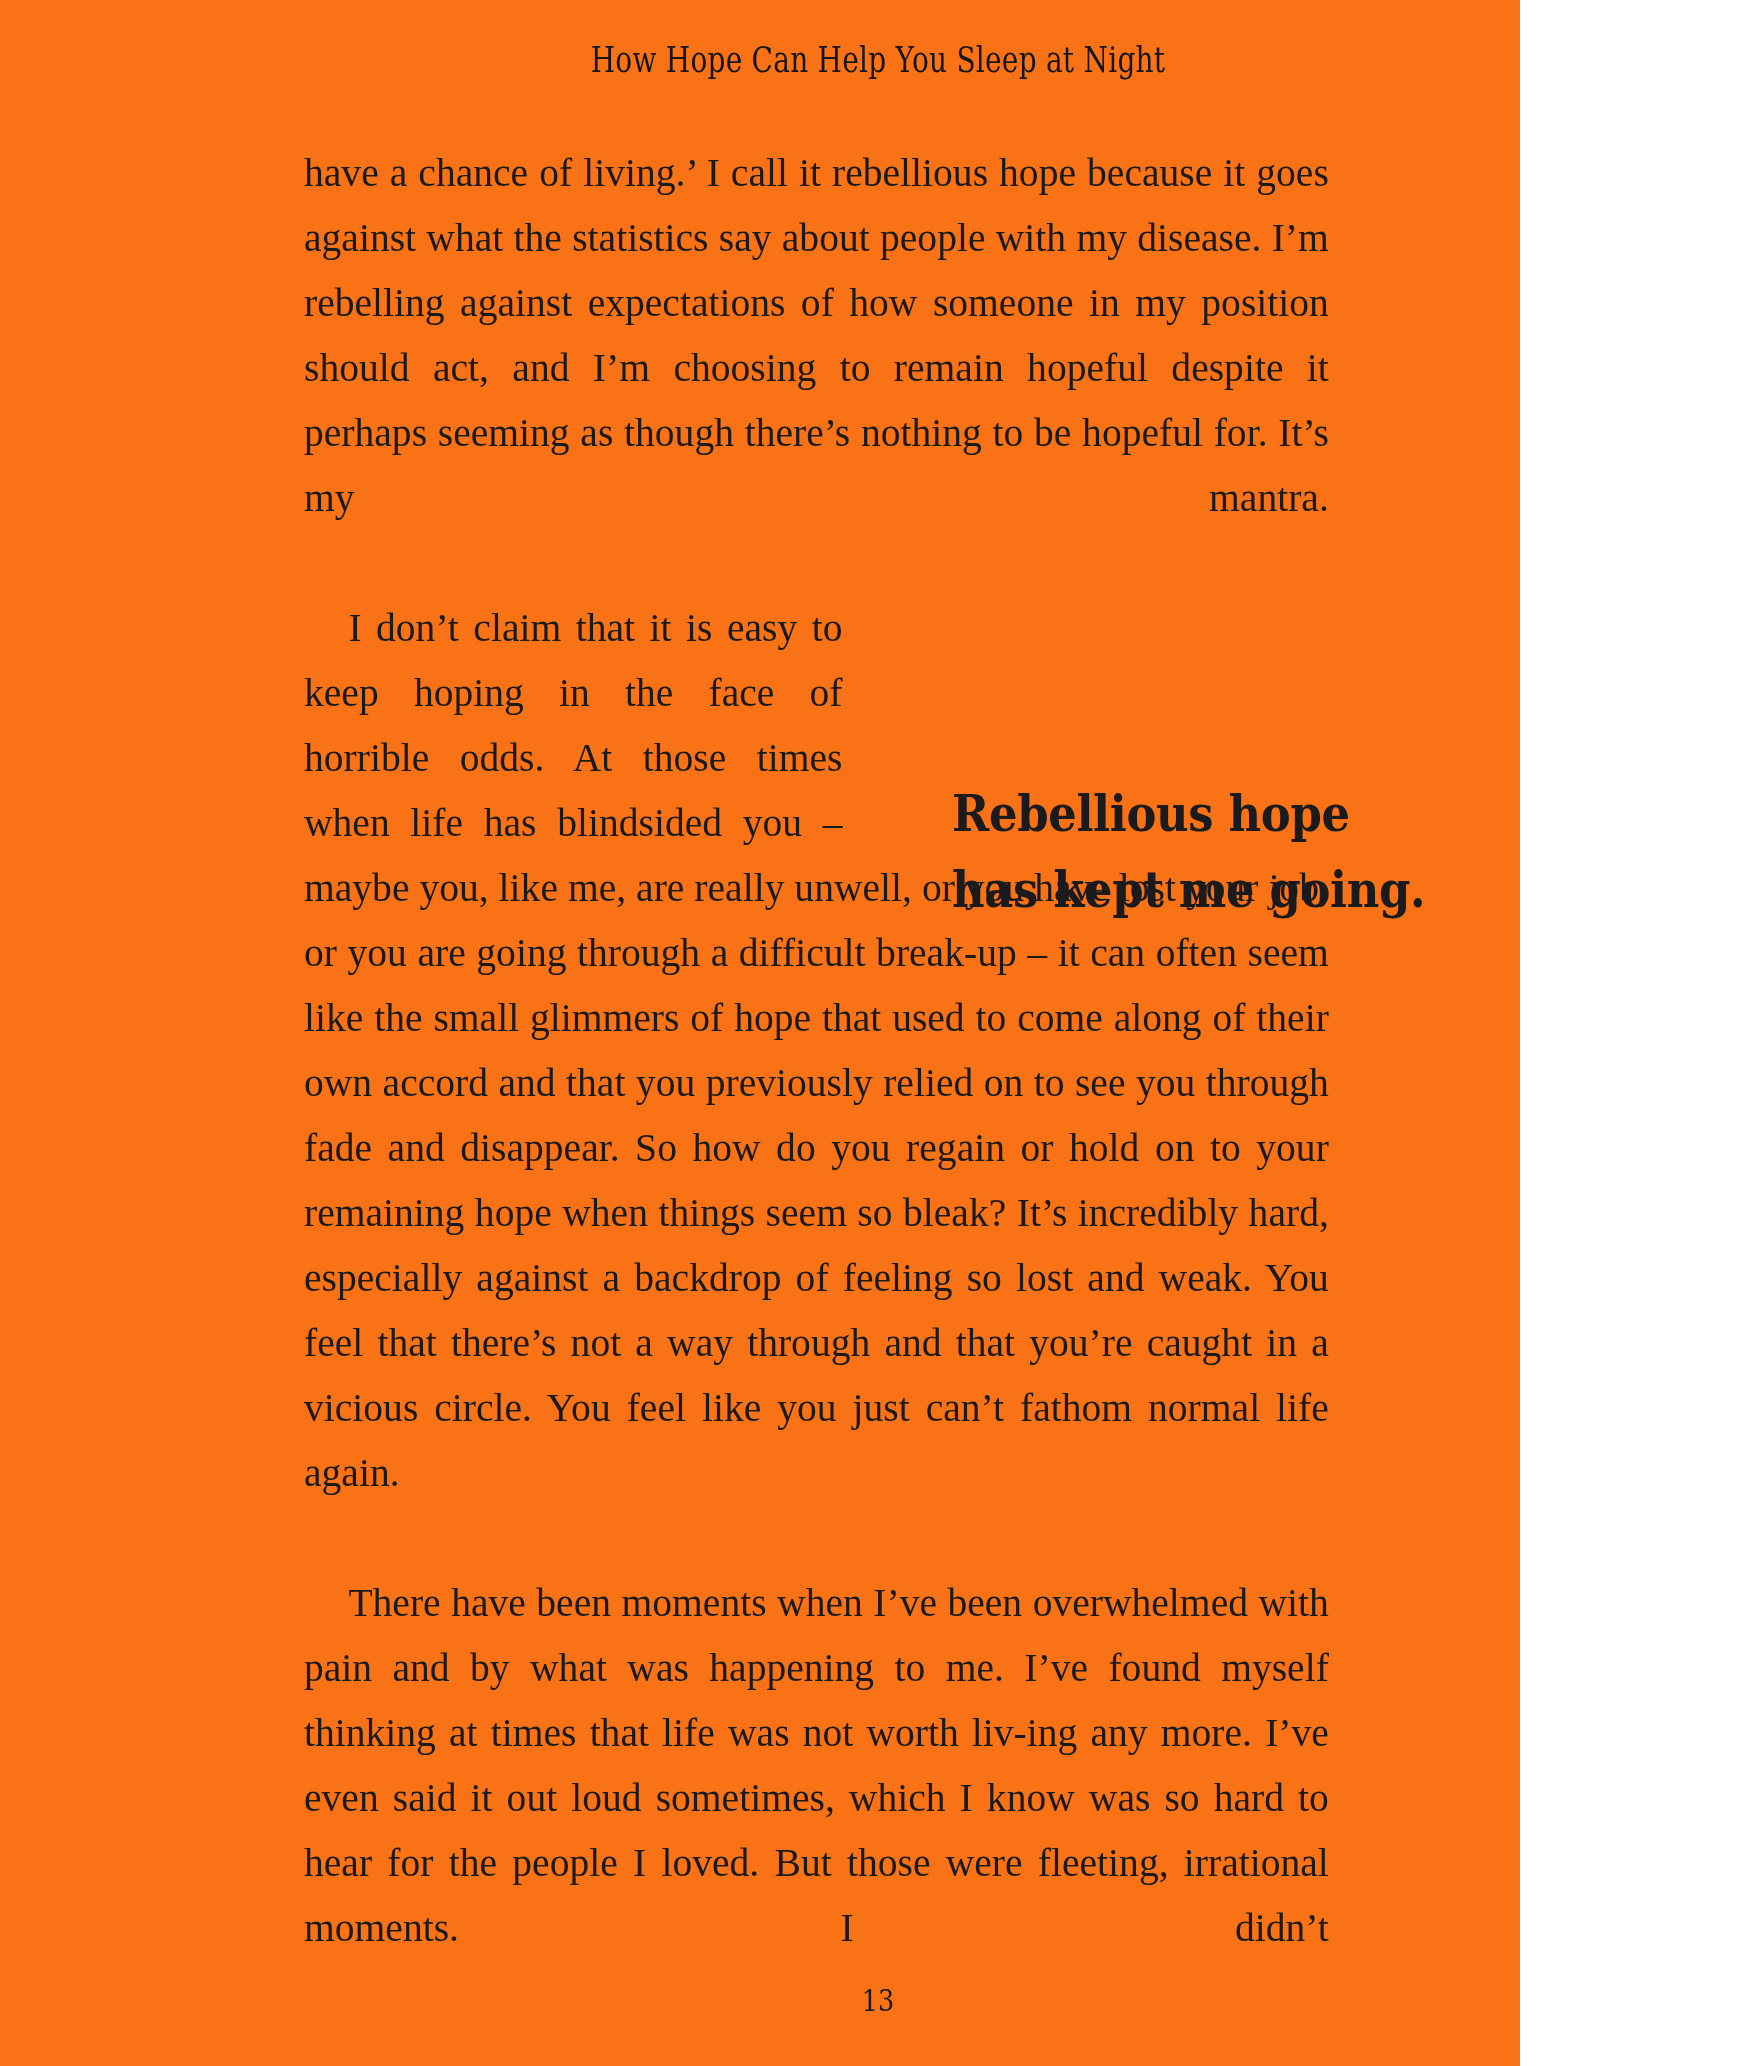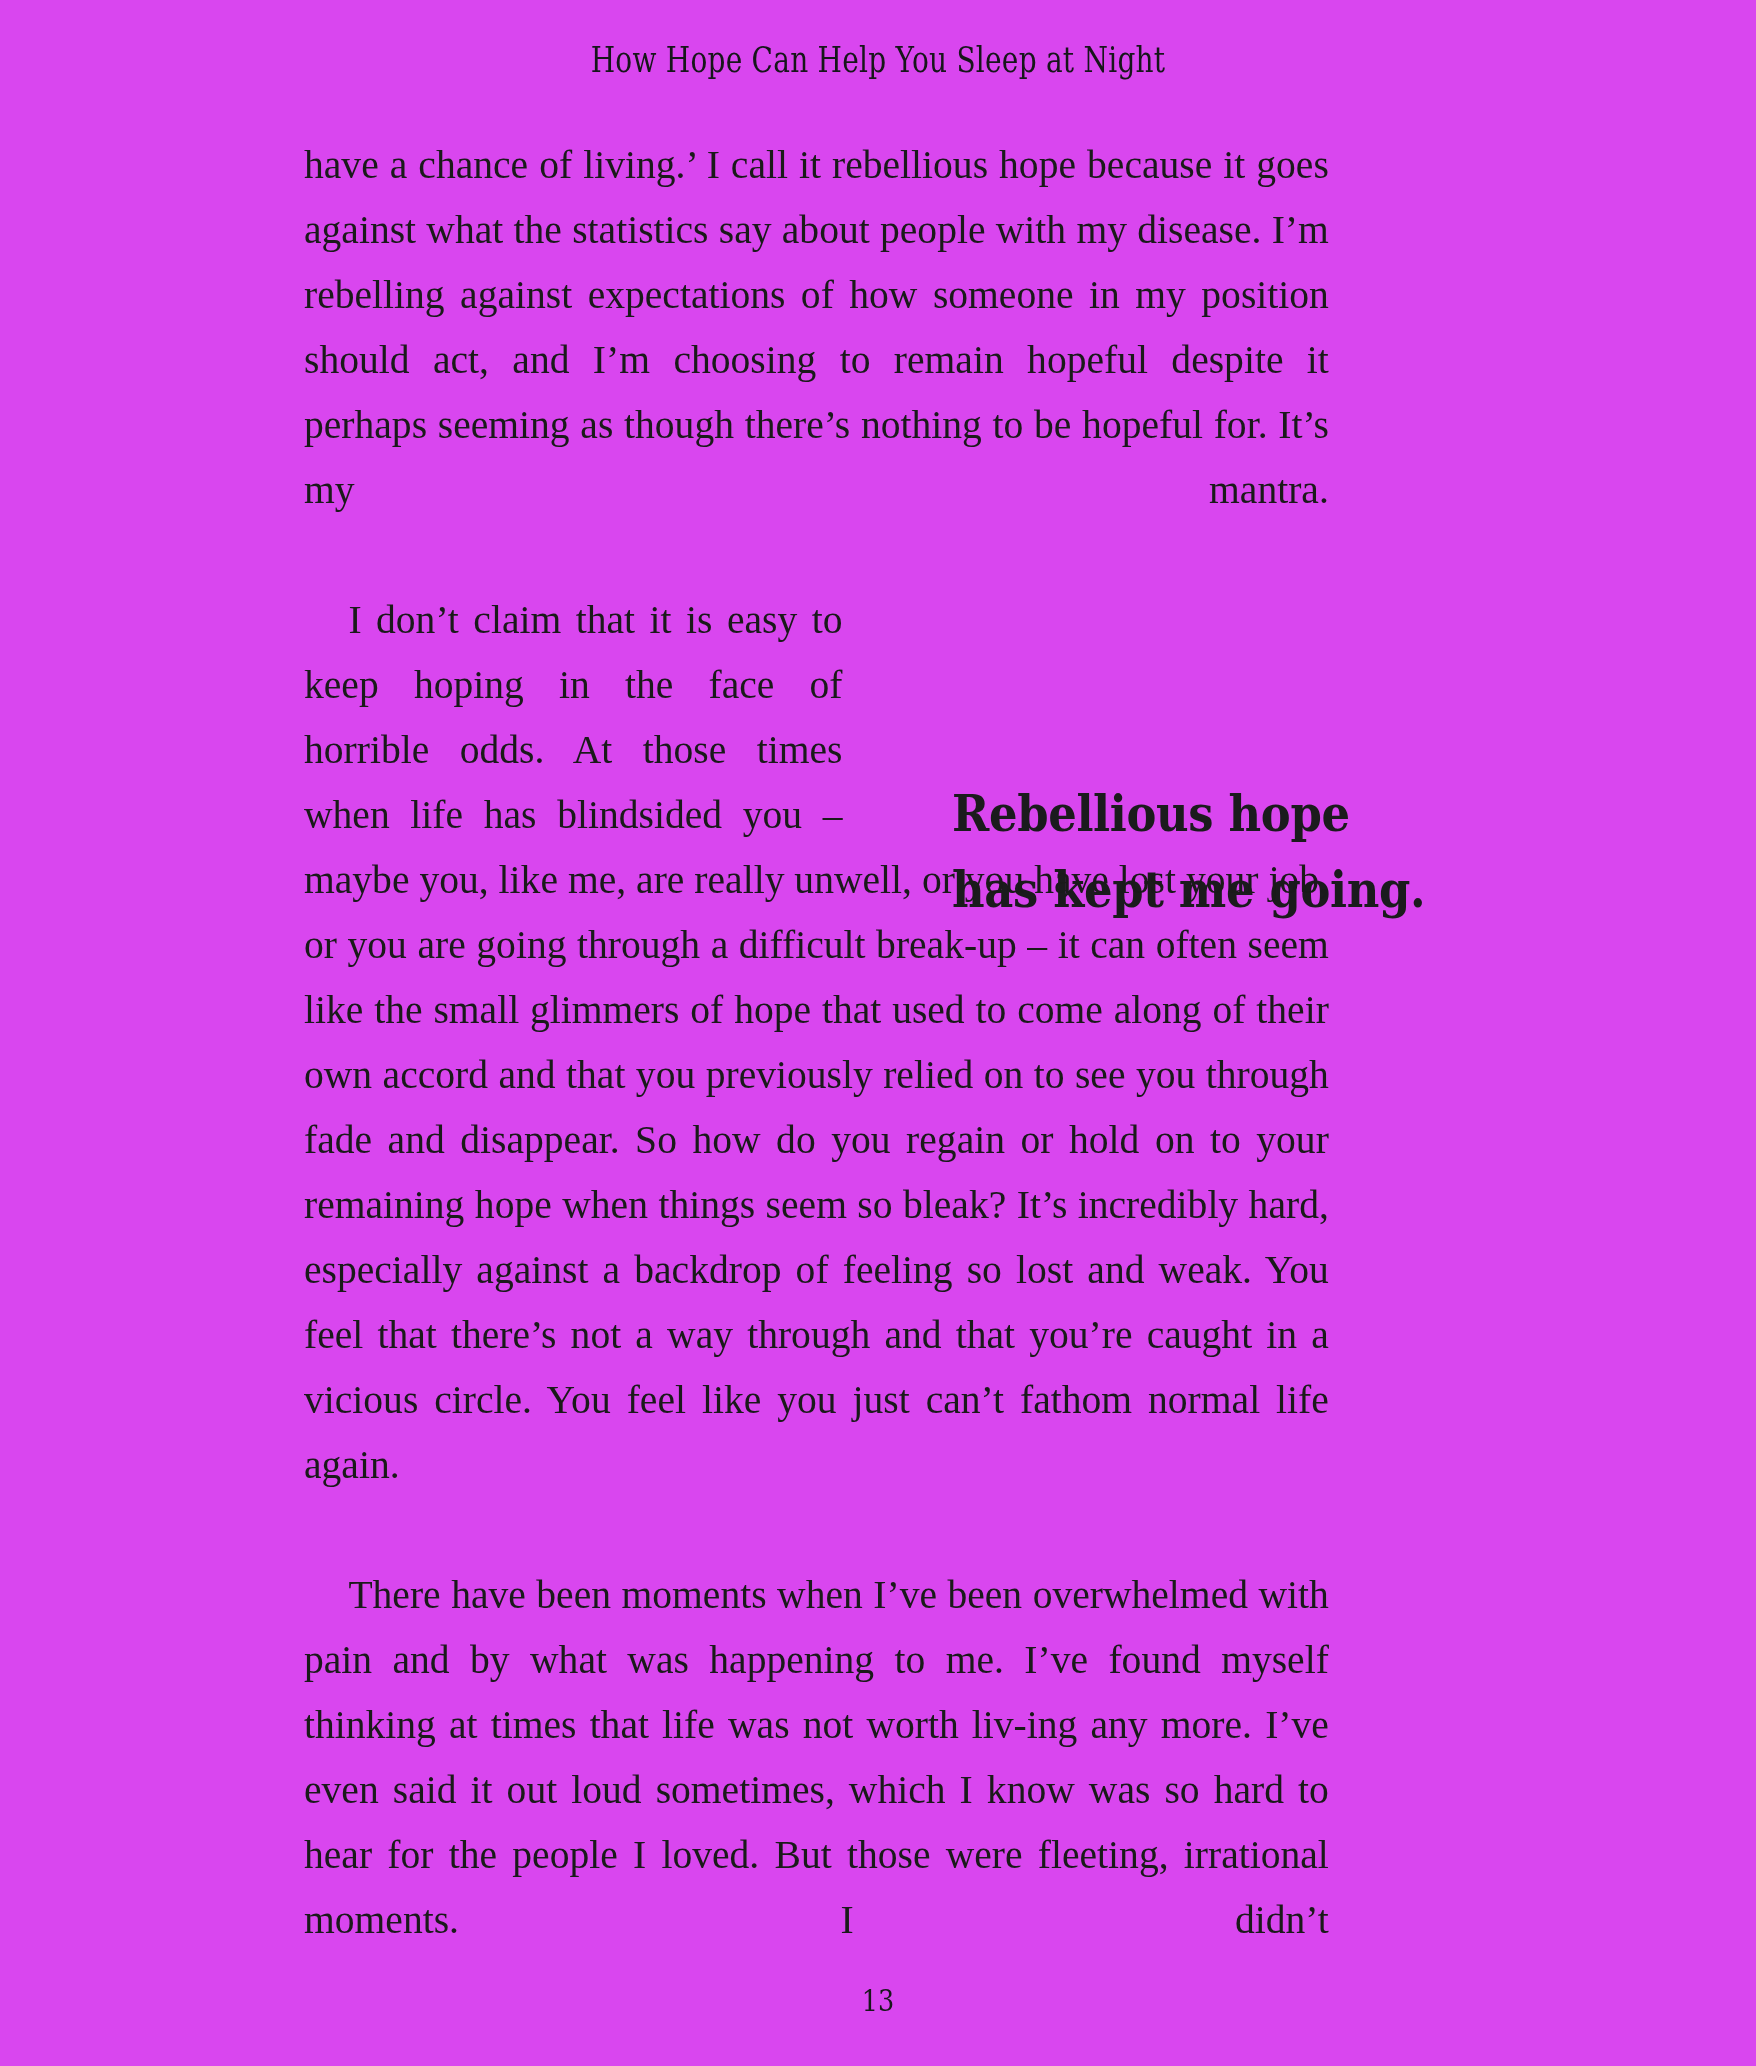--- a/index.html
+++ b/index.html
@@ -3,26 +3,27 @@
 <meta charset="utf-8">
 <style>
   html, body {
     margin: 0;
     padding: 0;
     background: #ffffff;
   }
 
   .page {
     position: relative;
-    width: 1756px;
+    width: 1480px;
     height: 2066px;
-    background: #d946ef;
+    background: #f97316;
     overflow: hidden;
     font-family: "Liberation Serif", "DejaVu Serif", serif;
     color: #1a1a1a;
+    padding-left: 40px;
   }
 
   
   .running-head {
     position: absolute;
     top: 40px;
     left: 0;
     width: 1756px;
     text-align: center;
     font-family: "DejaVu Serif", "Liberation Serif", serif;
@@ -31,21 +32,21 @@
     color: #16161a;
     transform: scaleX(0.80);
     transform-origin: center top;
     white-space: nowrap;
   }
 
   
   .textblock {
     position: absolute;
     left: 304px;
-    top: 132px;
+    top: 140px;
     width: 1062px;
   }
 
   p.body {
     margin: 0;
     font-size: 41px;
     line-height: 65px;
     text-align: justify;
     text-justify: inter-word;
     color: #1a1a1a;

